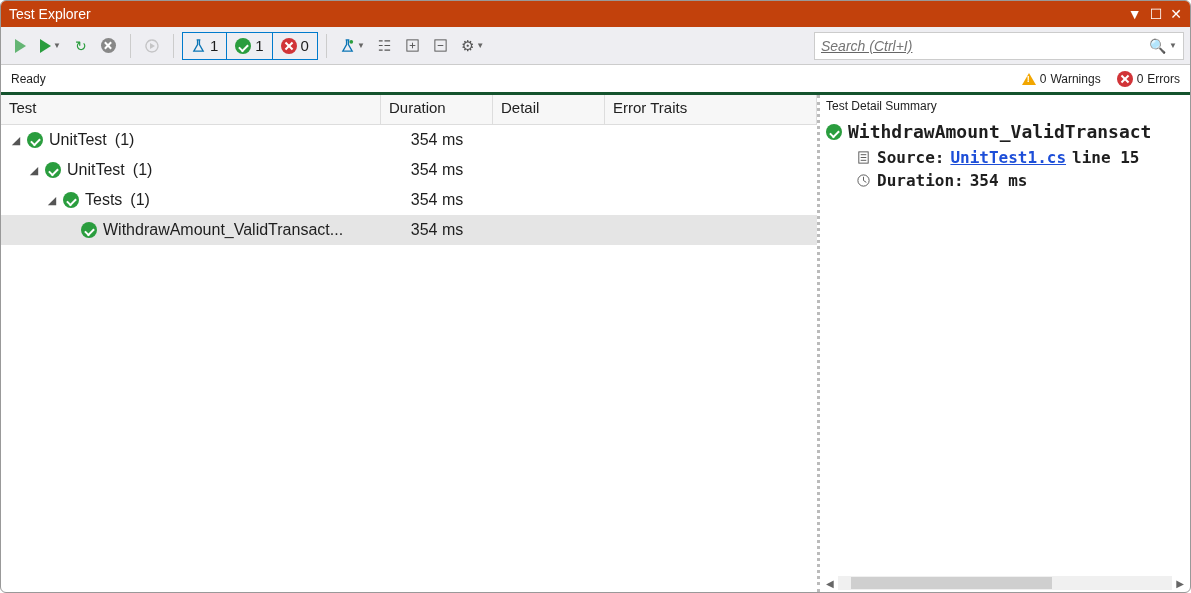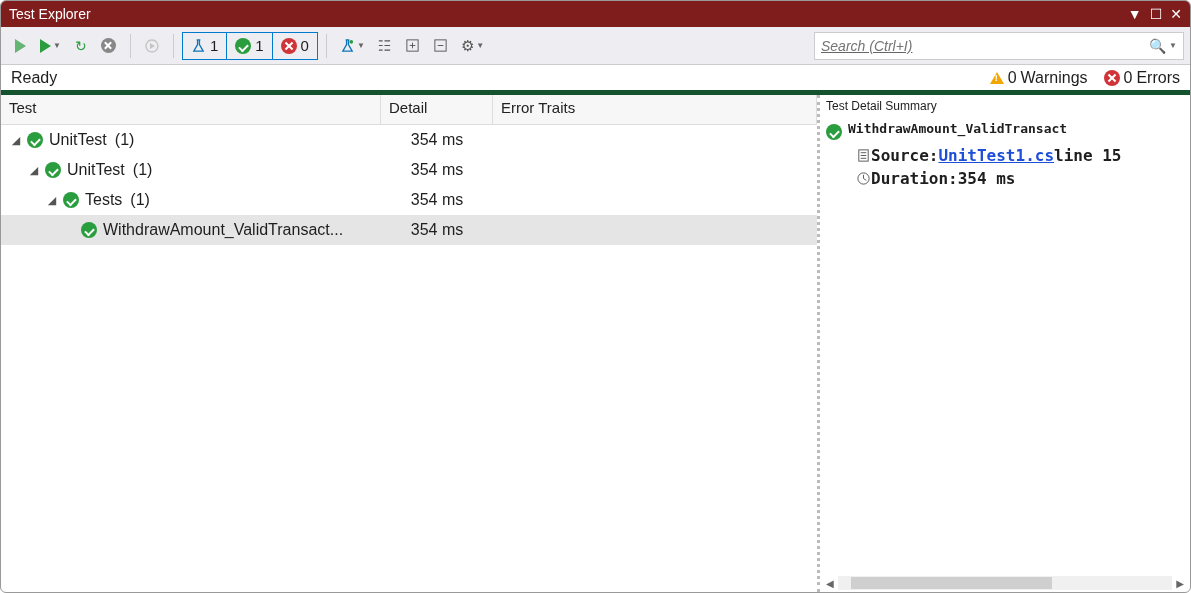--- a/index.html
+++ b/index.html
@@ -8,21 +8,21 @@
     font-size: 14px;
     background: #fff;
     color: #1e1e1e;
     width: 1191px;
     height: 593px;
     overflow: hidden;
     border: 1px solid #999;
     border-radius: 6px;
   }
   .titlebar {
-    background: #7f1d1d;
+    background: #c2410c;
     color: #fff;
     height: 26px;
     display: flex;
     align-items: center;
     padding: 0 8px;
     font-size: 14px;
   }
   .titlebar .title { flex: 1; }
   .titlebar .win-btns { display: flex; gap: 8px; align-items: center; }
   .titlebar .win-btns span { cursor: pointer; font-size: 14px; }
@@ -89,22 +89,22 @@
     color: #666;
     background: transparent;
     text-decoration: underline;
   }
   .search-box .mag { color: #555; cursor: pointer; }
   .status-row {
     height: 30px;
     display: flex;
     align-items: center;
     padding: 0 10px;
-    border-bottom: 5px solid #14532d;
-    font-size: 16px;
+    border-bottom: 3px solid #14532d;
+    font-size: 12px;
   }
   .status-row .status-text { flex:1; }
   .status-row .counts { display: flex; gap: 16px; align-items: center; }
   .status-row .counts .itm { display: flex; align-items: center; gap: 4px; }
   .main { display: flex; height: calc(100% - 26px - 38px - 30px); justify-content: space-between; }
   .left { flex: 1; display: flex; flex-direction: column; overflow: hidden; border-right: 3px dotted #bbb; }
   .right { width: 370px; display:flex; flex-direction:column; overflow:hidden; }
   .grid-header {
     display: flex;
     height: 30px;
@@ -121,22 +121,22 @@
   .col-dur { width: 112px; }
   .col-traits { width: 112px; }
   .col-err { flex: 1; }
   .tree { flex:1; overflow:auto; font-size:16px; }
   .tree-row { display:flex; align-items:center; height:30px; cursor:pointer; }
   .tree-row.selected { background:#e5e5e5; }
   .tree-row .label { display:flex; align-items:center; gap:6px; width:380px; padding-right:6px; overflow:hidden; white-space:nowrap; text-overflow:ellipsis; }
   .tree-row .dur { width:112px; text-align:center; }
   .exp { width:10px; color:#555; font-size:11px; display:inline-block; text-align:center; }
   .detail-header { font-size:12px; padding:4px 6px; }
-  .detail-body { padding: 4px 6px; display:flex; gap:6px; font-family: Consolas, monospace; font-size:13px; font-weight:bold; align-items:flex-start;}
-  .detail-sub { padding: 2px 6px 2px 36px; display:flex; font-family: Consolas, monospace; font-size:16px; font-weight:bold; align-items:center;}
+  .detail-body { padding: 4px 6px; display:flex; gap:6px; font-family: Consolas, monospace; font-size:18px; font-weight:bold; align-items:flex-start;}
+  .detail-sub { padding: 2px 6px 2px 36px; display:flex; gap:6px; font-family: Consolas, monospace; font-size:16px; font-weight:bold; align-items:center;}
   .detail-sub a { color:#1d4ed8; }
   .hscroll { height:18px; display:flex; align-items:center; padding:0 6px; gap:4px; }
   .hscroll .track { flex:1; height:14px; background:#f0f0f0; position:relative; }
   .hscroll .thumb { position:absolute; left:4%; width:60%; top:1px; height:12px; background:#cfcfcf; }
   .tri { font-size:10px; color:#666; }
   .play-outline { width:0;height:0;border-top:7px solid transparent;border-bottom:7px solid transparent;border-left:11px solid #2a9d3e;display:inline-block;}
   .play-solid { width:0;height:0;border-top:7px solid transparent;border-bottom:7px solid transparent;border-left:11px solid #2a9d3e;display:inline-block;}
   .dropdown-caret { font-size:8px;color:#666;margin-left:2px;}
   .refresh-ic { font-size:14px;color:#2a9d3e;}
   .clear-ic { width:15px;height:15px;background:#888;border-radius:50%;position:relative;}
@@ -245,20 +245,21 @@
       <span>0</span>
       <span>Errors</span>
     </div>
   </div>
 </div>
 
 <div class="main">
   <div class="left">
     <div class="grid-header">
       <div class="col col-test">Test</div>
+      <div class="col col-dur">Duration</div>
       <div class="col col-traits">Detail</div>
       <div class="col col-err">Error Traits</div>
     </div>
     <div class="tree">
       <div class="tree-row">
         <div class="label" style="padding-left:10px">
           <span class="exp">◢</span>
           <span class="icon-pass"></span>
           <span>UnitTest</span>
           <span style="margin-left:2px">(1)</span>

